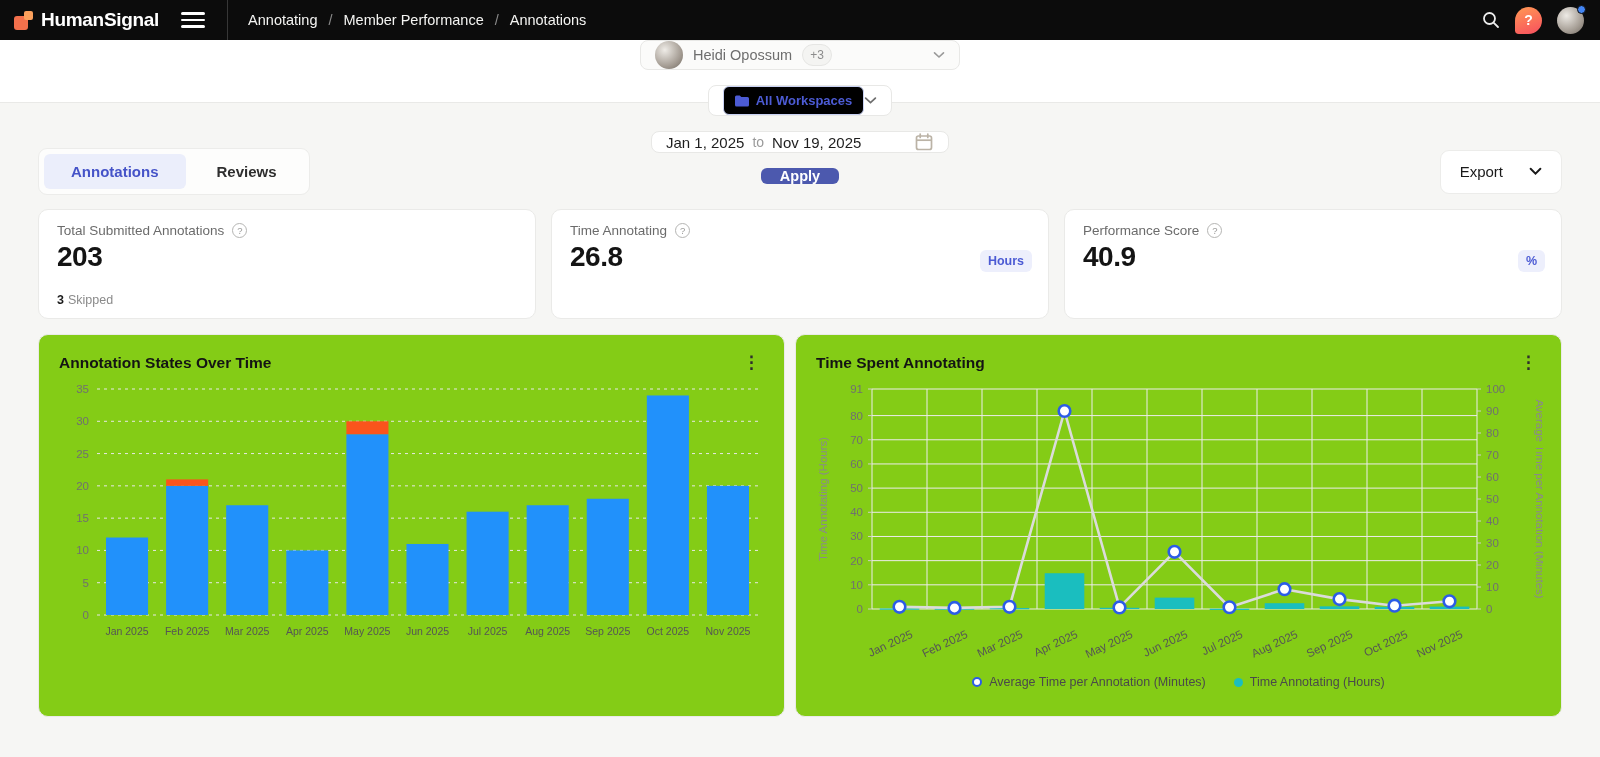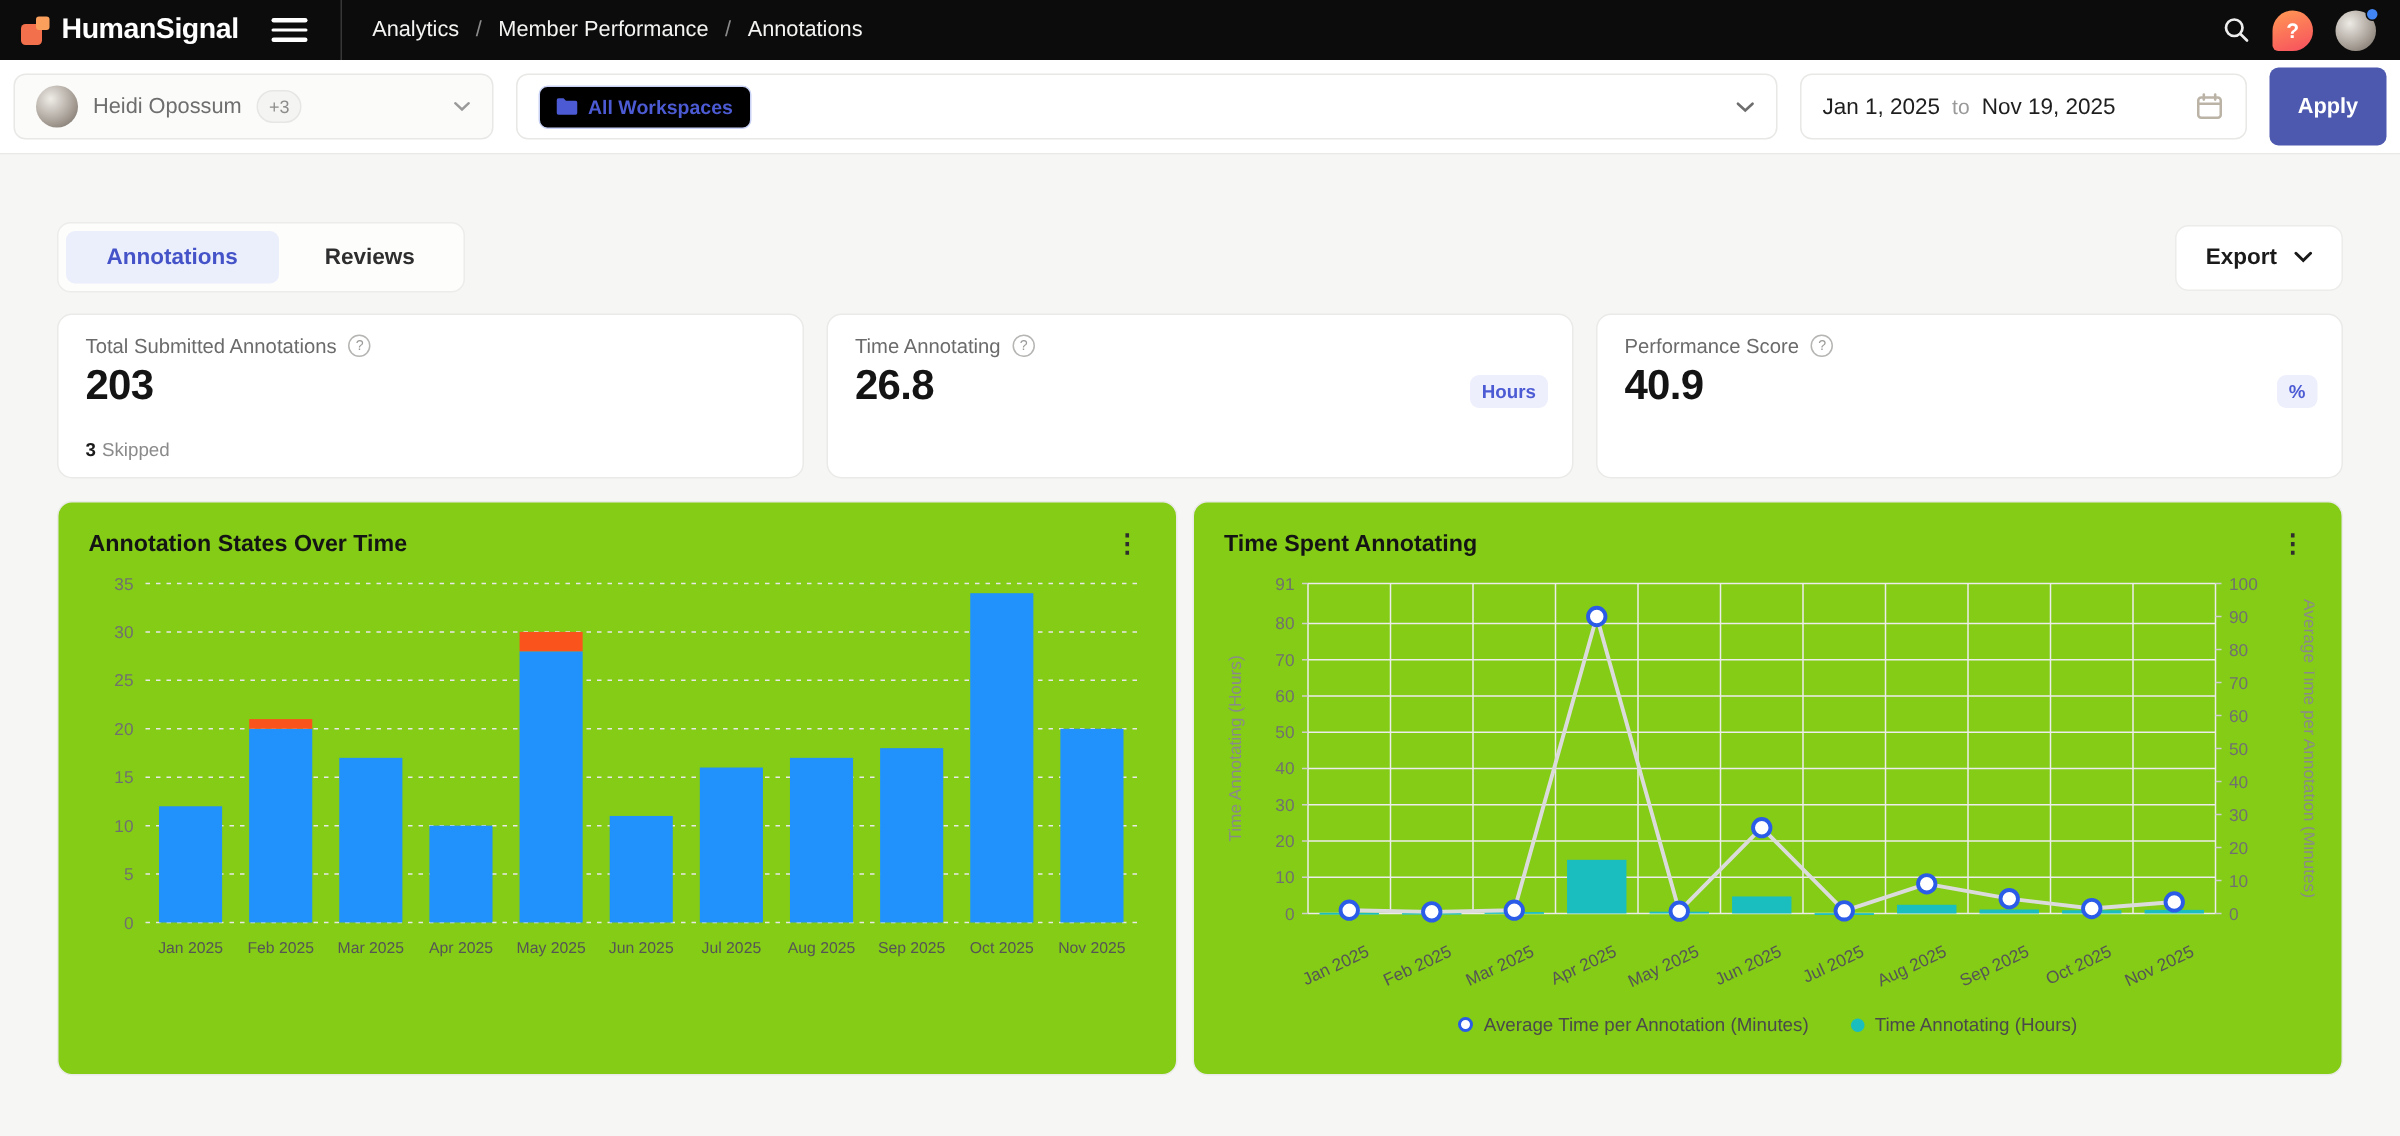--- a/index.html
+++ b/index.html
@@ -36,21 +36,21 @@
     display: flex; align-items: center; justify-content: center; cursor: pointer; border: none;
   }
   .avatar { width: 27px; height: 27px; border-radius: 50%;
     background: radial-gradient(circle at 35% 32%, #EDEAE5, #A49C93 62%, #6E675F); position: relative; cursor: pointer; }
   .avatar .status-dot { position: absolute; top: -2px; right: -2px; width: 9px; height: 9px;
     border-radius: 50%; background: #4285F4; border: 1.5px solid #0C0C0C; }
 
   
   .filterbar {
     height: 63px; background: #FFF; border-bottom: 1px solid #E9E9E7;
-    display: flex; align-items: center; padding: 0 9px; gap: 15px;
+    display: flex; align-items: center; padding: 0 9px; gap: 15px; flex-direction: column;
   }
   .f-control { height: 44px; border: 1px solid #E8E8E6; border-radius: 8px; display: flex; align-items: center; background: #FFF; }
   .member-select { width: 320px; background: #FBFBFA; padding: 0 14px; gap: 10px; cursor: pointer; }
   .member-avatar { width: 28px; height: 28px; border-radius: 50%;
     background: radial-gradient(circle at 35% 32%, #EFECE7, #A49C93 62%, #6E675F); flex: 0 0 auto; }
   .member-name { font-size: 14.5px; color: #6E6E6E; }
   .member-extra { min-width: 30px; height: 22px; padding: 0 7px; border-radius: 999px; background: #F4F4F2;
     border: 1px solid #E6E6E4; color: #8C8C8C; font-size: 12px; display: flex; align-items: center; justify-content: center; }
   .chev { margin-left: auto; display: flex; }
   .workspace-select { flex: 1; padding: 0 14px; cursor: pointer; }
@@ -65,21 +65,21 @@
     color: #FFF; font-size: 14.5px; font-weight: bold; cursor: pointer; font-family: inherit; }
 
   
   main { padding: 0 38px; }
   .toolbar-row { margin-top: 45px; display: flex; justify-content: space-between; align-items: center; }
   .tabs-group { background: #FDFDFC; border: 1px solid #ECECEA; border-radius: 9px; padding: 5px; display: flex; gap: 4px; }
   .tab { border: none; background: transparent; font-family: inherit; font-size: 15px; font-weight: bold;
     color: #2E2E2E; padding: 9px 27px; border-radius: 6px; cursor: pointer; }
   .tab.active { background: #EBEEFB; color: #4553C8; }
   .export-btn { background: #FFF; border: 1px solid #ECECEA; border-radius: 9px; height: 44px; padding: 0 19px;
-    display: flex; align-items: center; gap: 11px; font-family: inherit; font-size: 15px; font-weight: bold; color: #1A1A1A; cursor: pointer; }
+    display: flex; align-items: center; gap: 26px; font-family: inherit; font-size: 15px; font-weight: normal; color: #1A1A1A; cursor: pointer; }
 
   .stats-row { margin-top: 14px; display: grid; grid-template-columns: 1fr 1fr 1fr; gap: 15px; }
   .stat-card { background: #FFF; border: 1px solid #EAEAE8; border-radius: 10px; height: 110px; padding: 13px 18px; position: relative; }
   .stat-title-row { display: flex; align-items: center; gap: 8px; }
   .stat-title { font-size: 13.5px; color: #6B6B6B; }
   .q-icon { width: 15px; height: 15px; border-radius: 50%; border: 1.2px solid #B5B5B3; color: #9A9A98;
     font-size: 9.5px; display: flex; align-items: center; justify-content: center; background: none; cursor: pointer; }
   .stat-value { margin-top: 3px; font-size: 28px; font-weight: bold; color: #141414; letter-spacing: -0.5px; }
   .stat-unit { position: absolute; right: 16px; top: 40px; background: #EDEFFC; color: #4C5BD4;
     border-radius: 6px; padding: 4px 8px; font-size: 12.5px; font-weight: bold; }
@@ -109,21 +109,21 @@
     </span>
     <span class="brand-name">HumanSignal</span>
   </div>
   <button class="hamburger" aria-label="menu">
     <span></span>
       <span></span>
       <span></span>
   </button>
   <div class="topbar-sep"></div>
   <nav class="breadcrumb">
-    <span class="crumb">Analytics</span>
+    <span class="crumb">Annotating</span>
     <span class="bc-sep">/</span>
     <span class="crumb">Member Performance</span>
     <span class="bc-sep">/</span>
     <span class="crumb">Annotations</span>
   </nav>
   <div class="topbar-right">
     <button class="search-btn" aria-label="search">
       <svg width="18" height="18" viewBox="0 0 18 18" fill="none">
           <circle cx="7.5" cy="7.5" r="5.5" stroke="#EDEDED" stroke-width="1.8"></circle>
           <line x1="11.8" y1="11.8" x2="16" y2="16" stroke="#EDEDED" stroke-width="1.8" stroke-linecap="round"></line>

